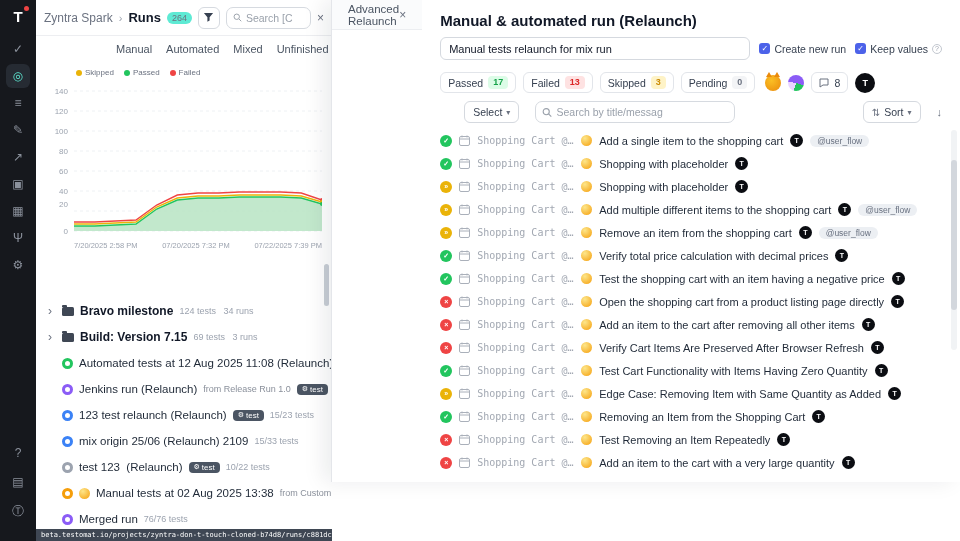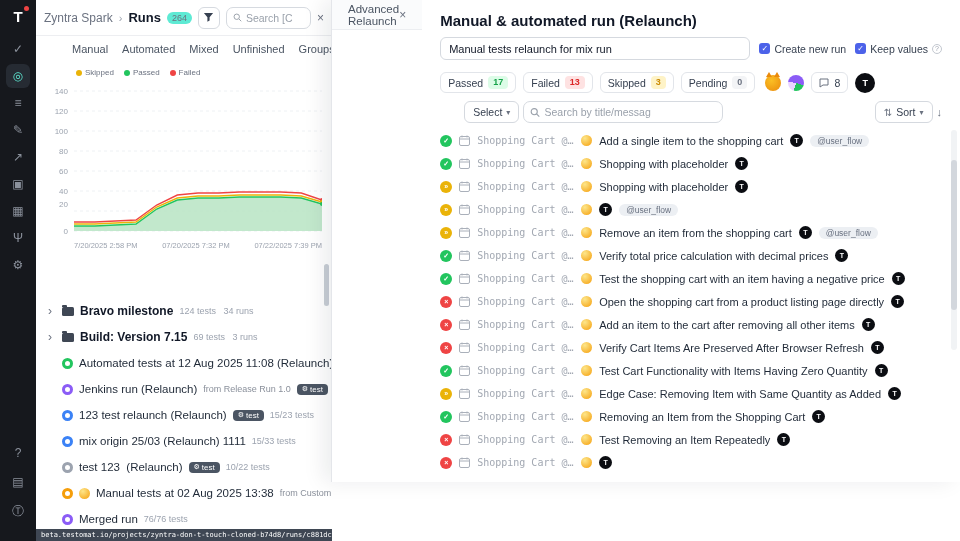--- a/index.html
+++ b/index.html
@@ -25,21 +25,21 @@
   .crumb-sep { color:#9ca3af; font-size:11px; }
   .crumb-section { color:#111827; font-size:13px; font-weight:700; cursor:pointer; }
   .count-badge { background:#5eead4; color:#6b7280; font-size:9px; padding:1px 5px; border-radius:8px; }
   .icon-btn { width:22px; height:22px; flex:0 0 auto; border:1px solid #d6dae0; border-radius:6px; background:#fff;
               display:flex; align-items:center; justify-content:center; cursor:pointer; }
   .search-box { display:flex; align-items:center; gap:4px; border:1px solid #d6dae0; border-radius:7px;
                 height:22px; padding:0 6px; flex:1; min-width:0; background:#fff; }
   .search-box input { border:none; outline:none; font-size:10.5px; color:#374151; width:100%; min-width:0; font-family:inherit; background:transparent; }
   .search-box input::placeholder { color:#9aa1ab; }
   .x-btn { background:none; border:none; color:#6b7280; font-size:12px; cursor:pointer; line-height:1; }
-  .tabs-row { height:26px; display:flex; align-items:center; gap:14px; padding:0 4px 0 22px; white-space:nowrap; }
+  .tabs-row { height:26px; display:flex; align-items:center; gap:14px; padding:0 4px 0 22px; white-space:nowrap;margin-left:44px; }
   .tab { font-size:11px; color:#4b5563; cursor:pointer; }
   .legend { display:flex; gap:10px; align-items:center; padding:6px 0 2px 40px; }
   .legend-item { display:flex; align-items:center; gap:3px; font-size:8px; color:#6b7280; }
   .ldot { width:6px; height:6px; border-radius:50%; display:inline-block; }
   .chart-wrap { display:flex; margin-top:2px; }
   .y-labels { position:relative; width:38px; height:158px; flex:0 0 auto; }
   .y-labels span { position:absolute; right:6px; font-size:8px; color:#9ca3af; }
   #chart-svg { width:248px; height:158px; }
   .grid { stroke:#eef1f4; stroke-width:1; stroke-dasharray:3 3; }
   .x-labels { margin-left:38px; width:248px; display:flex; justify-content:space-between;
@@ -90,21 +90,21 @@
   .chip-count { border-radius:4px; font-size:9px; padding:0 5px; line-height:13px; font-weight:700; }
   .cat { width:16px; height:16px; border-radius:50%; position:relative; margin-left:3px; cursor:pointer;
          background:radial-gradient(circle at 40% 35%, #fbbf24, #ea8a0c); }
   .cat::before,.cat::after { content:""; position:absolute; top:-3px; border-left:3px solid transparent;
          border-right:3px solid transparent; border-bottom:5px solid #ea8a0c; }
   .cat::before { left:1px; } .cat::after { right:1px; }
   .avatar-grad { width:16px; height:16px; border-radius:50%; cursor:pointer;
          background:conic-gradient(#8b5cf6 0 30%, #22c55e 30% 55%, #e9d5ff 55% 78%, #8b5cf6 78%); }
   .avatar-t { width:20px; height:20px; border-radius:50%; background:#0b0d12; color:#fff; font-size:9px;
               font-weight:700; display:flex; align-items:center; justify-content:center; cursor:pointer; }
-  .filter-row { display:flex; align-items:center; gap:4px; margin-bottom:6px;padding-left:24px; }
+  .filter-row { display:flex; align-items:center; gap:16px; margin-bottom:6px;padding-left:24px; }
   .select-btn,.sort-btn { display:inline-flex; align-items:center; gap:4px; border:1px solid #d5d9df; background:#fff;
           border-radius:6px; height:22px; padding:0 8px; font-size:10.5px; color:#374151; cursor:pointer; font-family:inherit; }
   .caret { font-size:8px; color:#6b7280; }
   .sort-ic { font-size:10px; color:#6b7280; }
   .modal-search { flex:0 0 200px; }
   .spacer { flex:1; }
   .arrow-btn { border:none; background:none; color:#6b7280; font-size:11px; cursor:pointer; }
   .test-row { height:23px; display:flex; align-items:center; gap:7px; white-space:nowrap; overflow:hidden; cursor:pointer; }
   .status-dot { width:12px; height:12px; border-radius:50%; color:#fff; font-size:7px; line-height:12px;
                 text-align:center; flex:0 0 auto; font-weight:700; background:#9ca3af; }
@@ -309,21 +309,21 @@
     <span class="t-badge">
           <span class="gear">⚙</span>
           <span class="bt">test</span>
         </span>
     <span class="t-meta">15/23 tests</span>
   </div>
       <div class="tree-row">
     <span class="chev" style="visibility: hidden;">›</span>
     <span class="t-ic donut" style="border-color: rgb(59, 130, 246);"></span>
 
-    <span class="t-title">mix origin 25/03 (Relaunch) 1111</span>
+    <span class="t-title">mix origin 25/06 (Relaunch) 2109</span>
 
     <span class="t-meta">15/33 tests</span>
   </div>
       <div class="tree-row">
     <span class="chev" style="visibility: hidden;">›</span>
     <span class="t-ic donut" style="border-color: rgb(156, 163, 175);"></span>
 
     <span class="t-title">test 123&nbsp; (Relaunch)</span>
 
     <span class="t-badge">
@@ -472,20 +472,21 @@
         <div class="test-row">
     <span class="status-dot" style="background: rgb(234, 179, 8);">»</span>
     <svg class="cal" width="11" height="11" viewBox="0 0 11 11">
             <rect x="0.5" y="1.5" width="10" height="9" rx="1.5" fill="none" stroke="#aab0ba"></rect>
             <line x1="0.5" y1="4" x2="10.5" y2="4" stroke="#aab0ba"></line>
             <line x1="3" y1="0.5" x2="3" y2="2.5" stroke="#aab0ba"></line>
             <line x1="8" y1="0.5" x2="8" y2="2.5" stroke="#aab0ba"></line>
           </svg>
     <span class="suite">Shopping Cart @…</span>
     <span class="face"></span>
+    <span class="test-title">Add multiple different items to the shopping cart</span>
     <span class="t-avatar">T</span>
     <span class="tag">@user_flow</span>
   </div>
         <div class="test-row">
     <span class="status-dot" style="background: rgb(234, 179, 8);">»</span>
     <svg class="cal" width="11" height="11" viewBox="0 0 11 11">
             <rect x="0.5" y="1.5" width="10" height="9" rx="1.5" fill="none" stroke="#aab0ba"></rect>
             <line x1="0.5" y1="4" x2="10.5" y2="4" stroke="#aab0ba"></line>
             <line x1="3" y1="0.5" x2="3" y2="2.5" stroke="#aab0ba"></line>
             <line x1="8" y1="0.5" x2="8" y2="2.5" stroke="#aab0ba"></line>
@@ -625,20 +626,21 @@
         <div class="test-row">
     <span class="status-dot" style="background: rgb(239, 68, 68);">×</span>
     <svg class="cal" width="11" height="11" viewBox="0 0 11 11">
             <rect x="0.5" y="1.5" width="10" height="9" rx="1.5" fill="none" stroke="#aab0ba"></rect>
             <line x1="0.5" y1="4" x2="10.5" y2="4" stroke="#aab0ba"></line>
             <line x1="3" y1="0.5" x2="3" y2="2.5" stroke="#aab0ba"></line>
             <line x1="8" y1="0.5" x2="8" y2="2.5" stroke="#aab0ba"></line>
           </svg>
     <span class="suite">Shopping Cart @…</span>
     <span class="face"></span>
+    <span class="test-title">Add an item to the cart with a very large quantity</span>
     <span class="t-avatar">T</span>
 
   </div>
       </div>
 
     <div class="modal-footer">
       <button class="btn-primary">
         <span class="relaunch-ic">↻</span>
         <span>Relaunch</span>
       </button>

